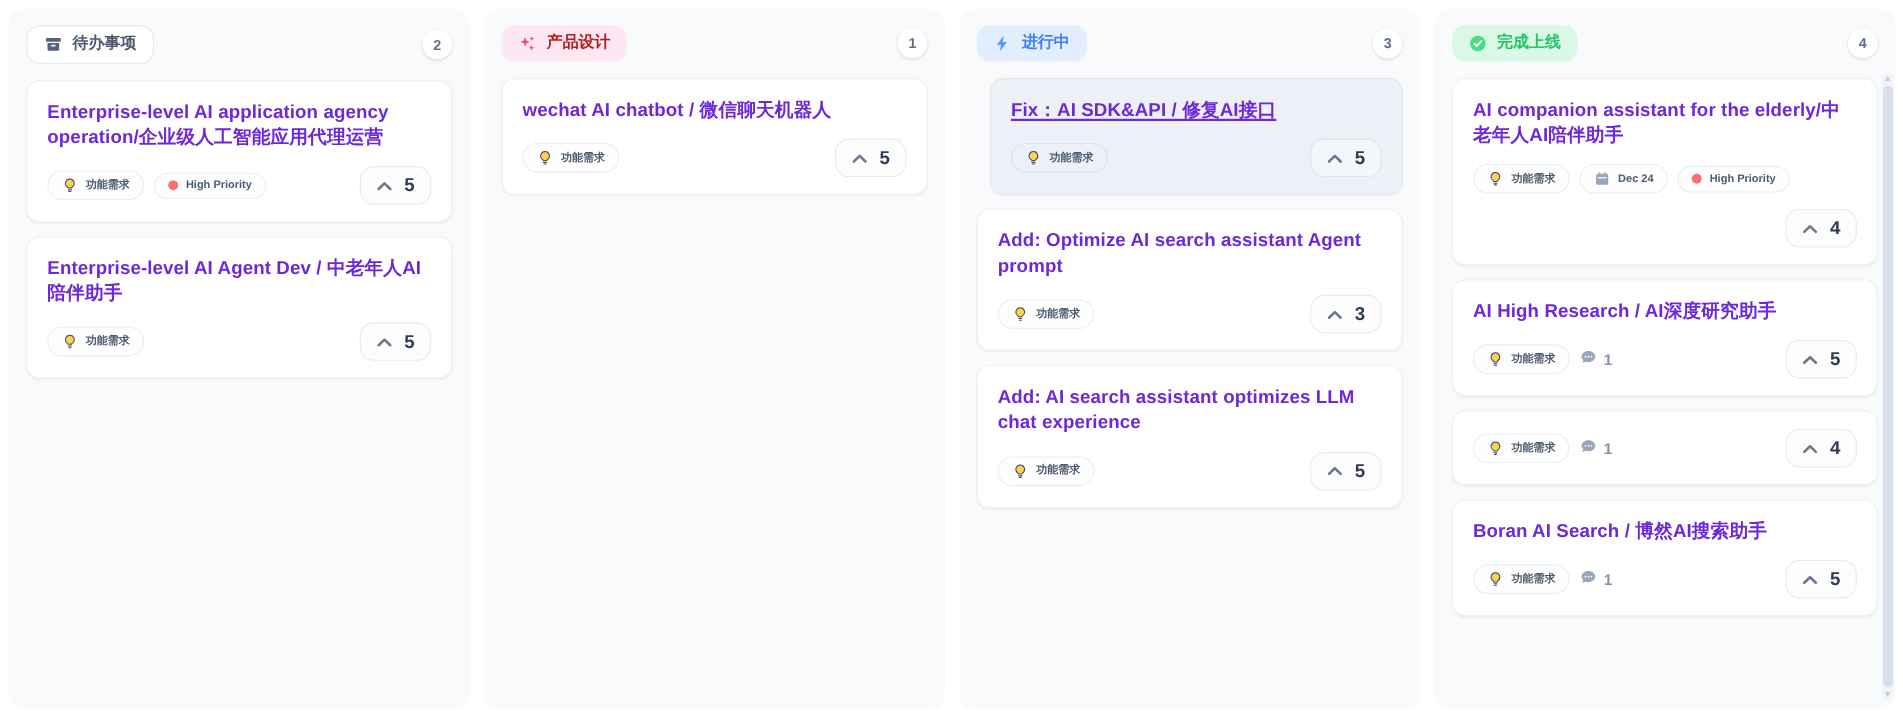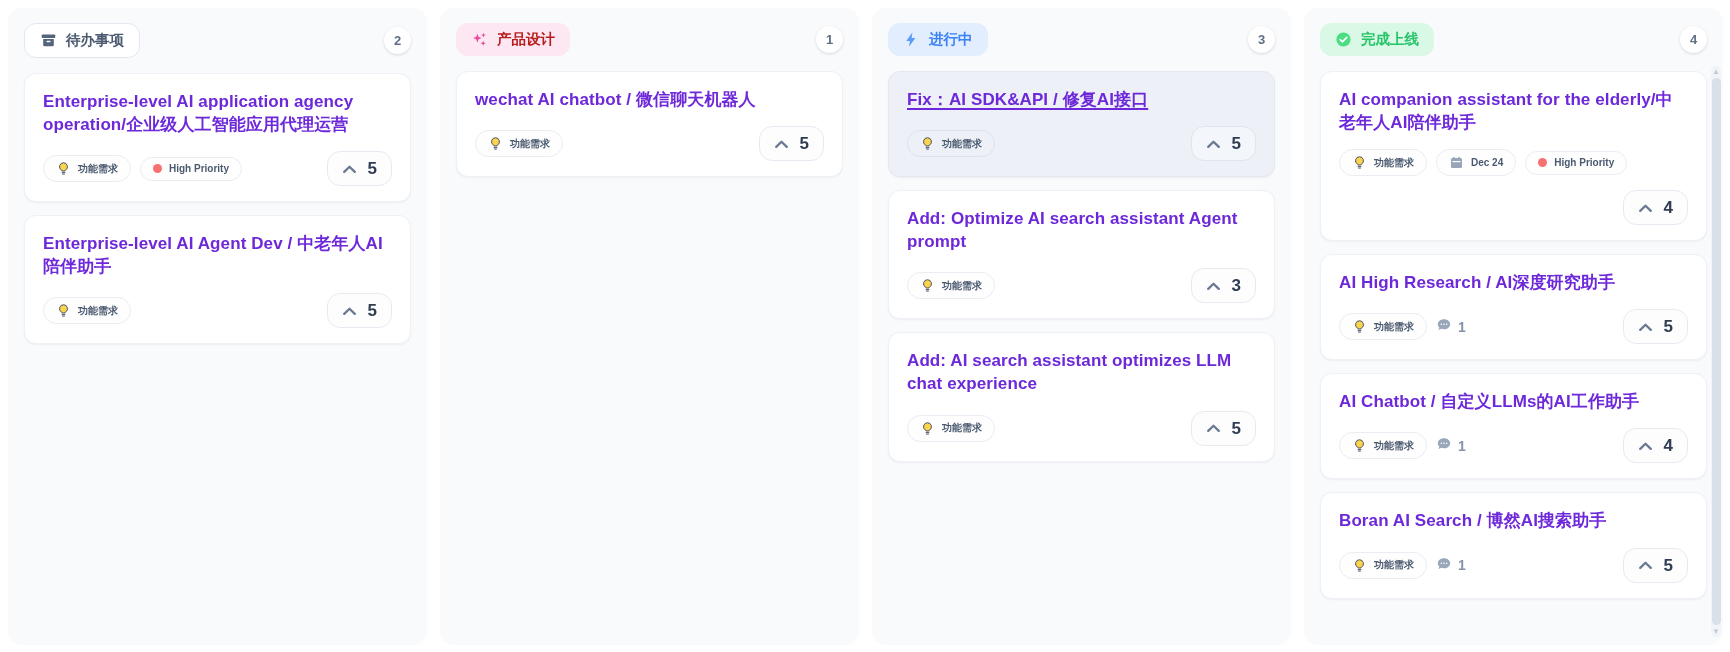--- a/index.html
+++ b/index.html
@@ -31,21 +31,21 @@
     box-shadow:0 1px 3px rgba(15,23,42,.14);
     display:flex; align-items:center; justify-content:center;
     font-size:13px; font-weight:700; color:#5f6e85;
   }
   .card {
     background:#ffffff; border:1px solid #eef1f5; border-radius:12px;
     padding:16px 18px 15px 18px; margin-bottom:13px;
     box-shadow:0 1px 2px rgba(15,23,42,.05);
     cursor:pointer;
   }
-  .card.hover { background:#edf1f7; border-color:#e3e8f0; }
+  .card.hover { background:#edf1f7; border-color:#e3e8f0;margin-left:12px; }
   .card.hover .title { text-decoration:underline; text-decoration-thickness:1.5px; text-underline-offset:3px; }
   .card.hover .tag  { background:#edf1f7; border-color:#dce3ec; }
   .card.hover .vote { background:#f3f6fa; border-color:#dfe5ee; }
   .title {
     font-size:17px; font-weight:700; color:#6d28d9;
     line-height:1.36; margin-bottom:15px; letter-spacing:.1px;
   }
   .footer { display:flex; justify-content:space-between; align-items:center; }
   .tags { display:flex; align-items:center; gap:9px; flex-wrap:wrap; }
   .tag {
@@ -358,21 +358,20 @@
             <span class="ico">
               <svg viewBox="0 0 16 11">
                 <path d="M2.2 8.6L8 3l5.8 5.6" stroke="#6b7a91" stroke-width="2.6" fill="none" stroke-linecap="round" stroke-linejoin="round"></path>
               </svg>
             </span>
             <span>5</span>
           </button>
         </div>
       </article>
       <article class="card">
-        <div class="title">AI Chatbot / 自定义LLMs的AI工作助手</div>
         <div class="footer">
           <div class="tags">
             <span class="tag">
               <span class="ico">
                 <svg viewBox="0 0 24 24">
                   <path d="M12 2.8a6.3 6.3 0 0 0-3.5 11.55c.55.4.9 1 1.02 1.65h4.96a2.9 2.9 0 0 1 1.02-1.65A6.3 6.3 0 0 0 12 2.8z" fill="#fcd34d" stroke="#3f4c63" stroke-width="1.5"></path>
                   <path d="M9.7 18.6h4.6" stroke="#3f4c63" stroke-width="1.5" stroke-linecap="round"></path>
                   <path d="M10.5 20.9h3" stroke="#3f4c63" stroke-width="1.5" stroke-linecap="round"></path>
                 </svg>
               </span>

